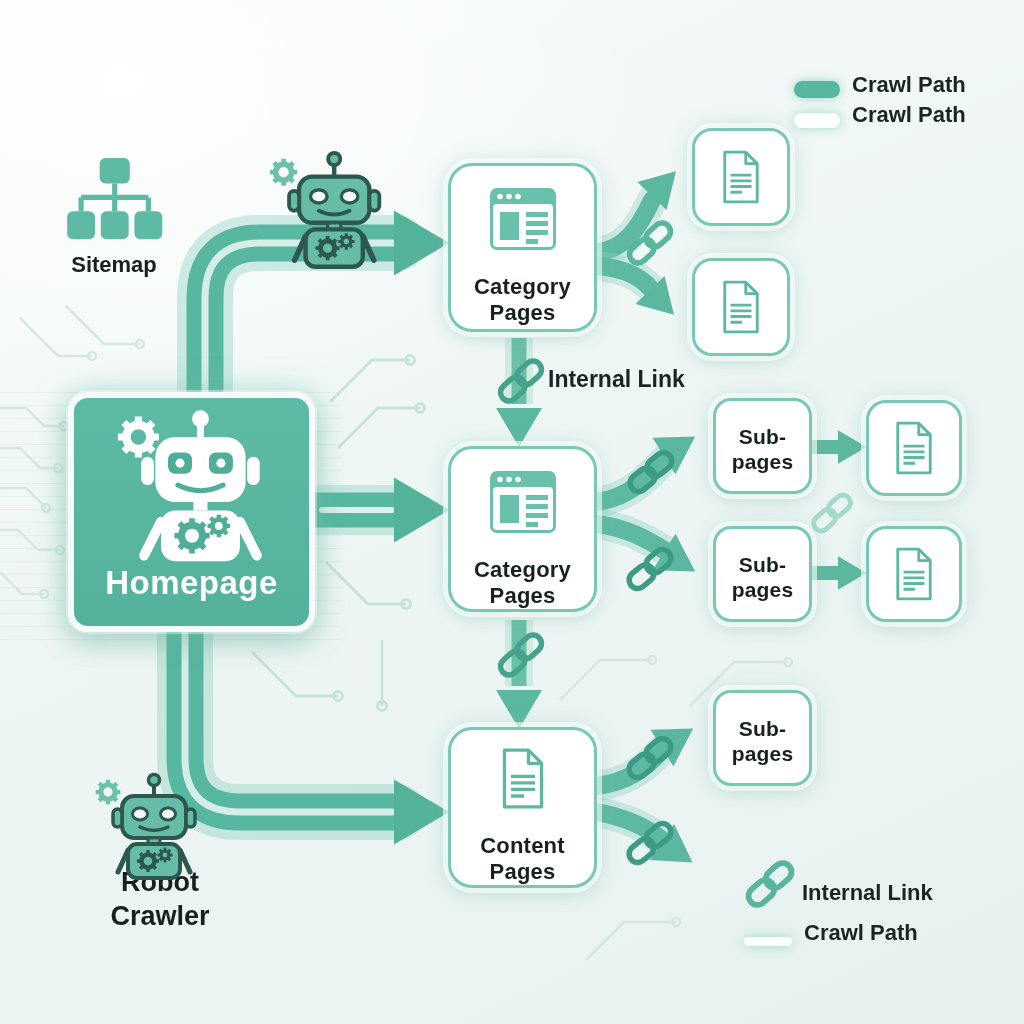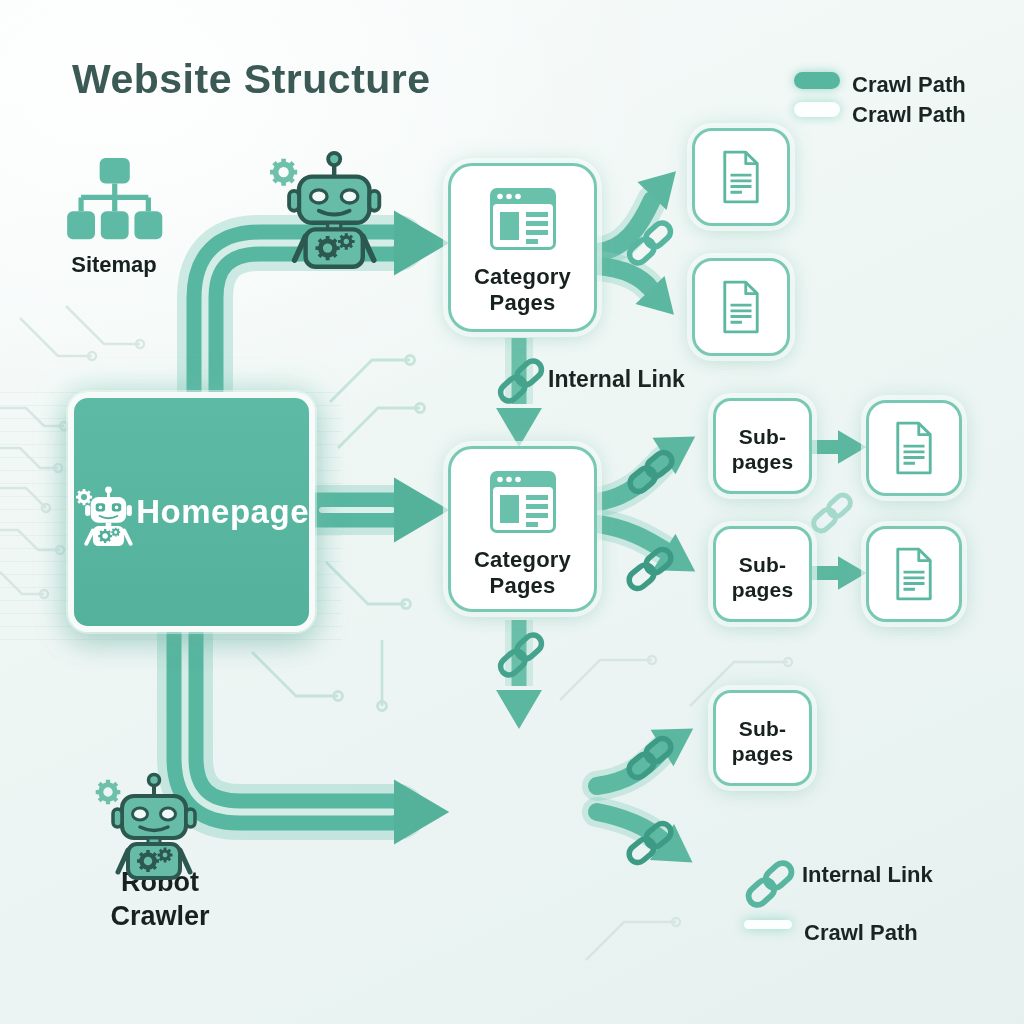--- a/index.html
+++ b/index.html
@@ -22,40 +22,40 @@
   }
   
   .node{
     position:absolute;box-sizing:border-box;background:#ffffff;
     border:3px solid #79c8b3;border-radius:24px;
     display:flex;flex-direction:column;align-items:center;
     box-shadow:0 0 0 5px rgba(255,255,255,.6), 0 0 22px rgba(125,200,180,.45), 0 6px 16px rgba(90,160,145,.14);
   }
   .node .node-label{
     font-weight:bold;font-size:22px;line-height:1.18;color:#17211f;
-    text-align:center;margin-top:14px;letter-spacing:.2px;max-width:135px;
+    text-align:center;margin-top:24px;letter-spacing:.2px;max-width:135px;
   }
   .node.small{border-radius:20px;justify-content:center;}
   .node.sub{border-radius:18px;justify-content:center;}
   .node.sub .node-label{margin-top:8px;font-size:21px;max-width:84px;text-align:center;}
   .homepage{
     position:absolute;left:68px;top:392px;width:247px;height:240px;box-sizing:border-box;
     background:linear-gradient(180deg,#5dbba5 0%,#54b19b 100%);
     border:6px solid rgba(255,255,255,.95);border-radius:20px;
-    display:flex;flex-direction:row;align-items:center;
+    display:flex;flex-direction:column;align-items:center;
     box-shadow:0 0 0 2px rgba(255,255,255,.4), 0 0 30px rgba(120,200,180,.55), 0 12px 28px rgba(80,150,135,.3);
   }
   .homepage .hp-label{font-size:33px;font-weight:bold;color:#ffffff;letter-spacing:.5px;margin-top:0px;}
   
   .icon-label{position:absolute;font-weight:bold;color:#17211f;text-align:center;}
   .sitemap-label{left:56px;top:252px;width:116px;font-size:22px;text-align:center;}
   .robot-label{left:80px;top:866px;width:160px;font-size:27px;line-height:1.25;}
   .annotation{position:absolute;font-size:23px;font-weight:bold;color:#1a2523;white-space:nowrap;}
   
-  .legend-row{position:absolute;display:flex;align-items:flex-start;}
+  .legend-row{position:absolute;display:flex;align-items:flex-end;}
   .legend-text{font-size:22px;font-weight:bold;color:#1a2523;white-space:nowrap;}
   .swatch-solid{width:46px;height:17px;border-radius:9px;background:#56b6a0;box-shadow:0 0 10px rgba(130,205,185,.8);}
   .swatch-glow{width:46px;height:15px;border-radius:8px;background:#fdfffe;box-shadow:0 0 10px rgba(140,215,195,.95),0 0 4px rgba(255,255,255,1);}
   .swatch-line{width:48px;height:9px;border-radius:5px;background:#fcfffe;box-shadow:0 0 12px rgba(140,215,195,.95);}
   .gap{width:12px;}
 </style>
 </head>
 <body>
 
 <div id="canvas">
@@ -148,21 +148,20 @@
     <use href="#head-shape" transform="translate(652,196) rotate(-46) scale(.75)" fill="#5cb7a0"></use>
     <use href="#head-shape" transform="translate(650,290) rotate(46) scale(.75)" fill="#5cb7a0"></use>
     <use href="#head-shape" transform="translate(664,456) rotate(-32) scale(.8)" fill="#5cb7a0"></use>
     <use href="#head-shape" transform="translate(664,552) rotate(32) scale(.8)" fill="#5cb7a0"></use>
     <use href="#head-shape" transform="translate(662,748) rotate(-32) scale(.8)" fill="#5cb7a0"></use>
     <use href="#head-shape" transform="translate(662,842) rotate(34) scale(.8)" fill="#5cb7a0"></use>
     <use href="#head-shape" transform="translate(838,447) scale(.62)" fill="#5cb7a0"></use>
     <use href="#head-shape" transform="translate(838,573) scale(.62)" fill="#5cb7a0"></use>
   </svg>
 
-  <div class="page-title">Website Structure</div>
 
   <div class="legend-row" style="left:794px;top:72px;">
     <div class="swatch-solid"></div>
       <div class="gap"></div>
     <div class="legend-text">Crawl Path</div>
   </div>
   <div class="legend-row" style="left:794px;top:102px;">
     <div class="swatch-glow"></div>
       <div class="gap"></div>
     <div class="legend-text">Crawl Path</div>
@@ -211,20 +210,32 @@
         <circle cx="28" cy="8.5" r="2.8" fill="#fff"></circle>
       <rect x="10" y="24" width="19" height="28" fill="#69c0ab"></rect>
       <rect x="36" y="24" width="22" height="5" fill="#69c0ab"></rect>
         <rect x="36" y="33" width="22" height="5" fill="#69c0ab"></rect>
       <rect x="36" y="42" width="22" height="5" fill="#69c0ab"></rect>
         <rect x="36" y="51" width="12" height="5" fill="#69c0ab"></rect>
     </svg>
     <div class="node-label">Category Pages</div>
   </div>
 
+  <div class="node" style="left:448px;top:727px;width:149px;height:161px;">
+    <svg width="52" height="66" viewBox="0 0 44 56" style="margin-top:18px;">
+      <g stroke="#5db8a2" stroke-width="3" fill="#fff" stroke-linejoin="round">
+        <path d="M5 2 H27 L39 14 V54 H5 Z"></path>
+          <path d="M27 2 V14 H39" fill="none"></path>
+      </g>
+      <g stroke="#5db8a2" stroke-width="3">
+          <path d="M11 26 H33 M11 32 H33 M11 38 H33 M11 44 H23"></path>
+        </g>
+    </svg>
+    <div class="node-label">Content Pages</div>
+  </div>
 
   <div class="node sub" style="left:713px;top:398px;width:99px;height:96px;">
     <div class="node-label">Sub-pages</div>
   </div>
   <div class="node sub" style="left:713px;top:526px;width:99px;height:96px;">
     <div class="node-label">Sub-pages</div>
   </div>
   <div class="node sub" style="left:713px;top:690px;width:99px;height:96px;">
     <div class="node-label">Sub-pages</div>
   </div>

